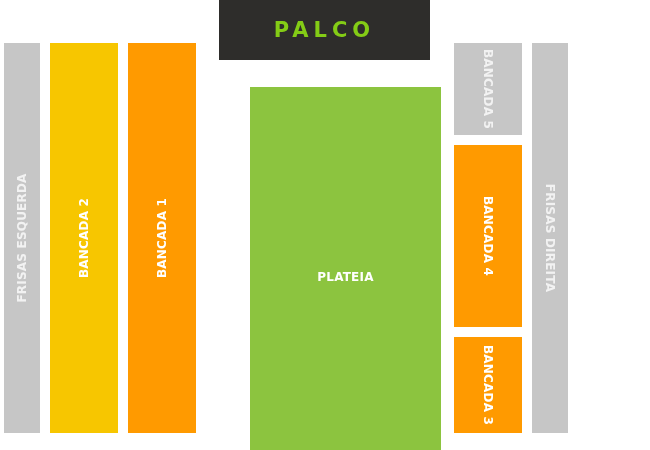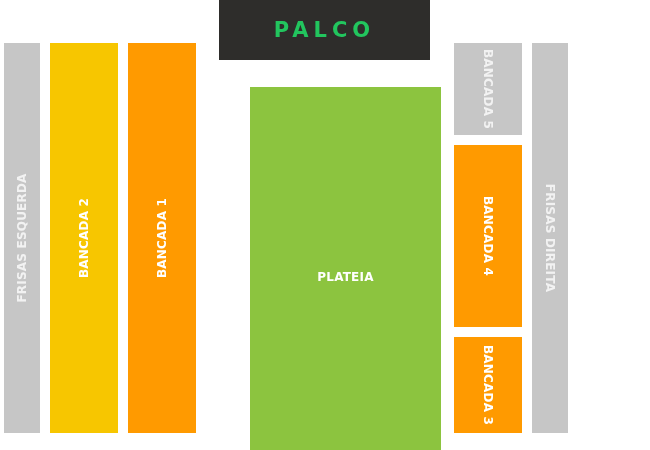--- a/index.html
+++ b/index.html
@@ -9,21 +9,21 @@
     .label { color:#ffffff; font-size:12px; font-weight:bold; white-space:nowrap; letter-spacing:0.2px; }
     .rot-up { transform:rotate(-90deg); }
     .rot-down { transform:rotate(90deg); }
     .gray { background:#c6c6c6; }
     .gray .label { color:#f2f2f2; }
     .yellow { background:#f7c600; }
     .orange { background:#ff9a00; }
     .green { background:#8cc43f; }
     .stage { position:absolute; left:219px; top:0; width:211px; height:60px; background:#2e2d2b;
              display:flex; align-items:center; justify-content:center; }
-    .stage .label { font-size:21px; letter-spacing:5px; color:#22c55e; font-weight:bold; }
+    .stage .label { font-size:21px; letter-spacing:5px; color:#84cc16; font-weight:bold; }
   </style>
 </head>
 <body>
 
 <div class="stage">
   <span class="label">PALCO</span>
 </div>
 
 <div class="sector gray" style="left:4px; top:43px; width:36px; height:390px;">
   <span class="label rot-up">FRISAS ESQUERDA</span>

